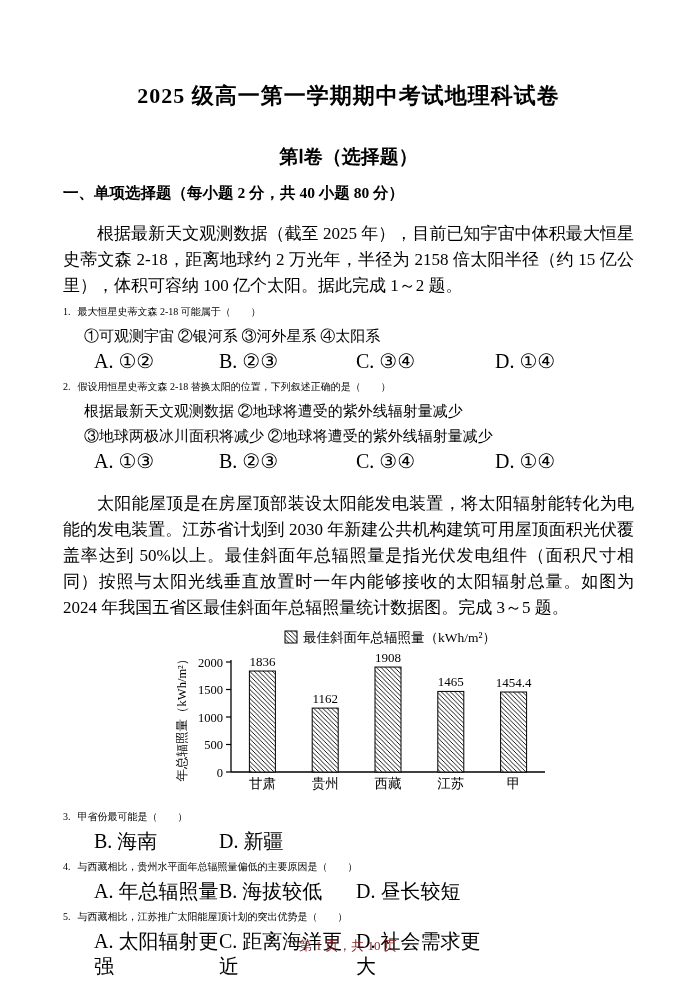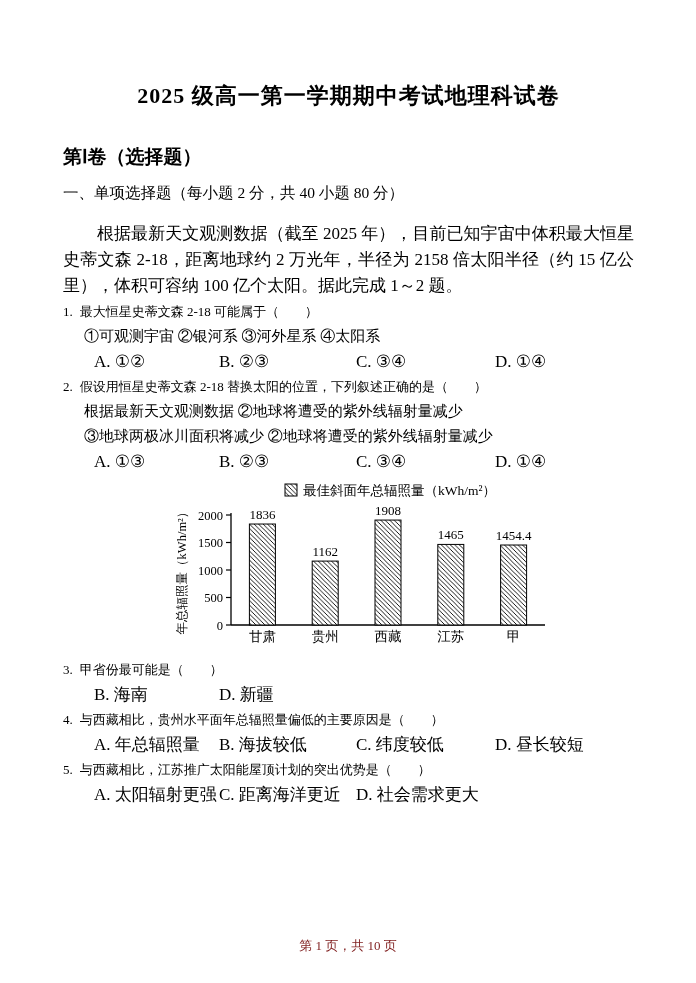--- a/index.html
+++ b/index.html
@@ -3,28 +3,28 @@
 <meta charset="utf-8">
 <style>
   html,body{margin:0;padding:0;background:#ffffff;}
   .page{
     width:696px;height:983px;background:#ffffff;color:#000;
     font-family:"Liberation Serif",serif;
     position:relative;box-sizing:border-box;
     padding:83px 62px 0 63px;overflow:hidden;
   }
   .doc-title{font-size:22px;line-height:26px;text-align:center;font-weight:bold;margin:0;letter-spacing:1px;}
-  .section-title{font-size:19px;line-height:23px;text-align:left;font-weight:bold;margin:36px 0 0;}
-  .part-heading{font-size:15.5px;line-height:22px;font-weight:normal;margin:14px 0 0;}
+  .section-title{font-size:19px;line-height:23px;text-align:center;font-weight:bold;margin:36px 0 0;}
+  .part-heading{font-size:15.5px;line-height:22px;font-weight:bold;margin:14px 0 0;}
   .passage{font-size:17px;line-height:26px;text-align:justify;text-indent:2em;margin:17px 0 0;}
   .q{margin:0;}
-  .q-line{font-size:13px;line-height:25px;}
+  .q-line{font-size:10px;line-height:25px;}
   .q-num{margin-right:7px;}
   .q-sub{font-size:15px;line-height:25px;padding-left:21px;}
-  .opts{display:grid;grid-template-columns:125px 137px 139px auto;padding-left:31px;font-size:17px;line-height:25px;}
+  .opts{display:grid;grid-template-columns:125px 137px 139px auto;padding-left:31px;font-size:20px;line-height:25px;}
   .chart-fig{margin:5px 0 2px 110px;padding:0;}
   svg text{font-family:"Liberation Serif",serif;fill:#000;}
   .footer{position:absolute;left:0;right:0;bottom:28px;text-align:center;font-size:13px;color:#7f1d1d;}
 </style>
 </head>
 <body>
 
 <div class="page">
 
   <h1 class="doc-title">2025 级高一第一学期期中考试地理科试卷</h1>
@@ -51,20 +51,21 @@
     <div class="q-sub">根据最新天文观测数据 ②地球将遭受的紫外线辐射量减少</div>
     <div class="q-sub">③地球两极冰川面积将减少 ②地球将遭受的紫外线辐射量减少</div>
     <div class="opts">
       <span>A. ①③</span>
       <span>B. ②③</span>
       <span>C. ③④</span>
       <span>D. ①④</span>
     </div>
   </div>
 
+  <p class="passage">太阳能屋顶是在房屋顶部装设太阳能发电装置，将太阳辐射能转化为电能的发电装置。江苏省计划到 2030 年新建公共机构建筑可用屋顶面积光伏覆盖率达到 50%以上。最佳斜面年总辐照量是指光伏发电组件（面积尺寸相同）按照与太阳光线垂直放置时一年内能够接收的太阳辐射总量。如图为 2024 年我国五省区最佳斜面年总辐照量统计数据图。完成 3～5 题。</p>
 
   <figure class="chart-fig">
     <svg id="chart-svg" width="380" height="172" viewBox="0 0 380 172">
         <defs>
           <pattern id="hatch" patternUnits="userSpaceOnUse" width="4.5" height="4.5">
             <rect width="4.5" height="4.5" fill="#ffffff"></rect>
             <line x1="-1" y1="-1" x2="5.5" y2="5.5" stroke="#000000" stroke-width="0.9"></line>
           </pattern>
         </defs>
         <g>
@@ -108,21 +109,20 @@
       <span>B. 海南</span>
       <span>D. 新疆</span>
     </div>
   </div>
 
   <div class="q">
     <div class="q-line"><span class="q-num">4.</span><span>与西藏相比，贵州水平面年总辐照量偏低的主要原因是（　　）</span></div>
     <div class="opts">
       <span>A. 年总辐照量</span>
       <span>B. 海拔较低</span>
-      <span>C. 纬度较低</span>
       <span>D. 昼长较短</span>
     </div>
   </div>
 
   <div class="q">
     <div class="q-line"><span class="q-num">5.</span><span>与西藏相比，江苏推广太阳能屋顶计划的突出优势是（　　）</span></div>
     <div class="opts">
       <span>A. 太阳辐射更强</span>
       <span>C. 距离海洋更近</span>
       <span>D. 社会需求更大</span>

